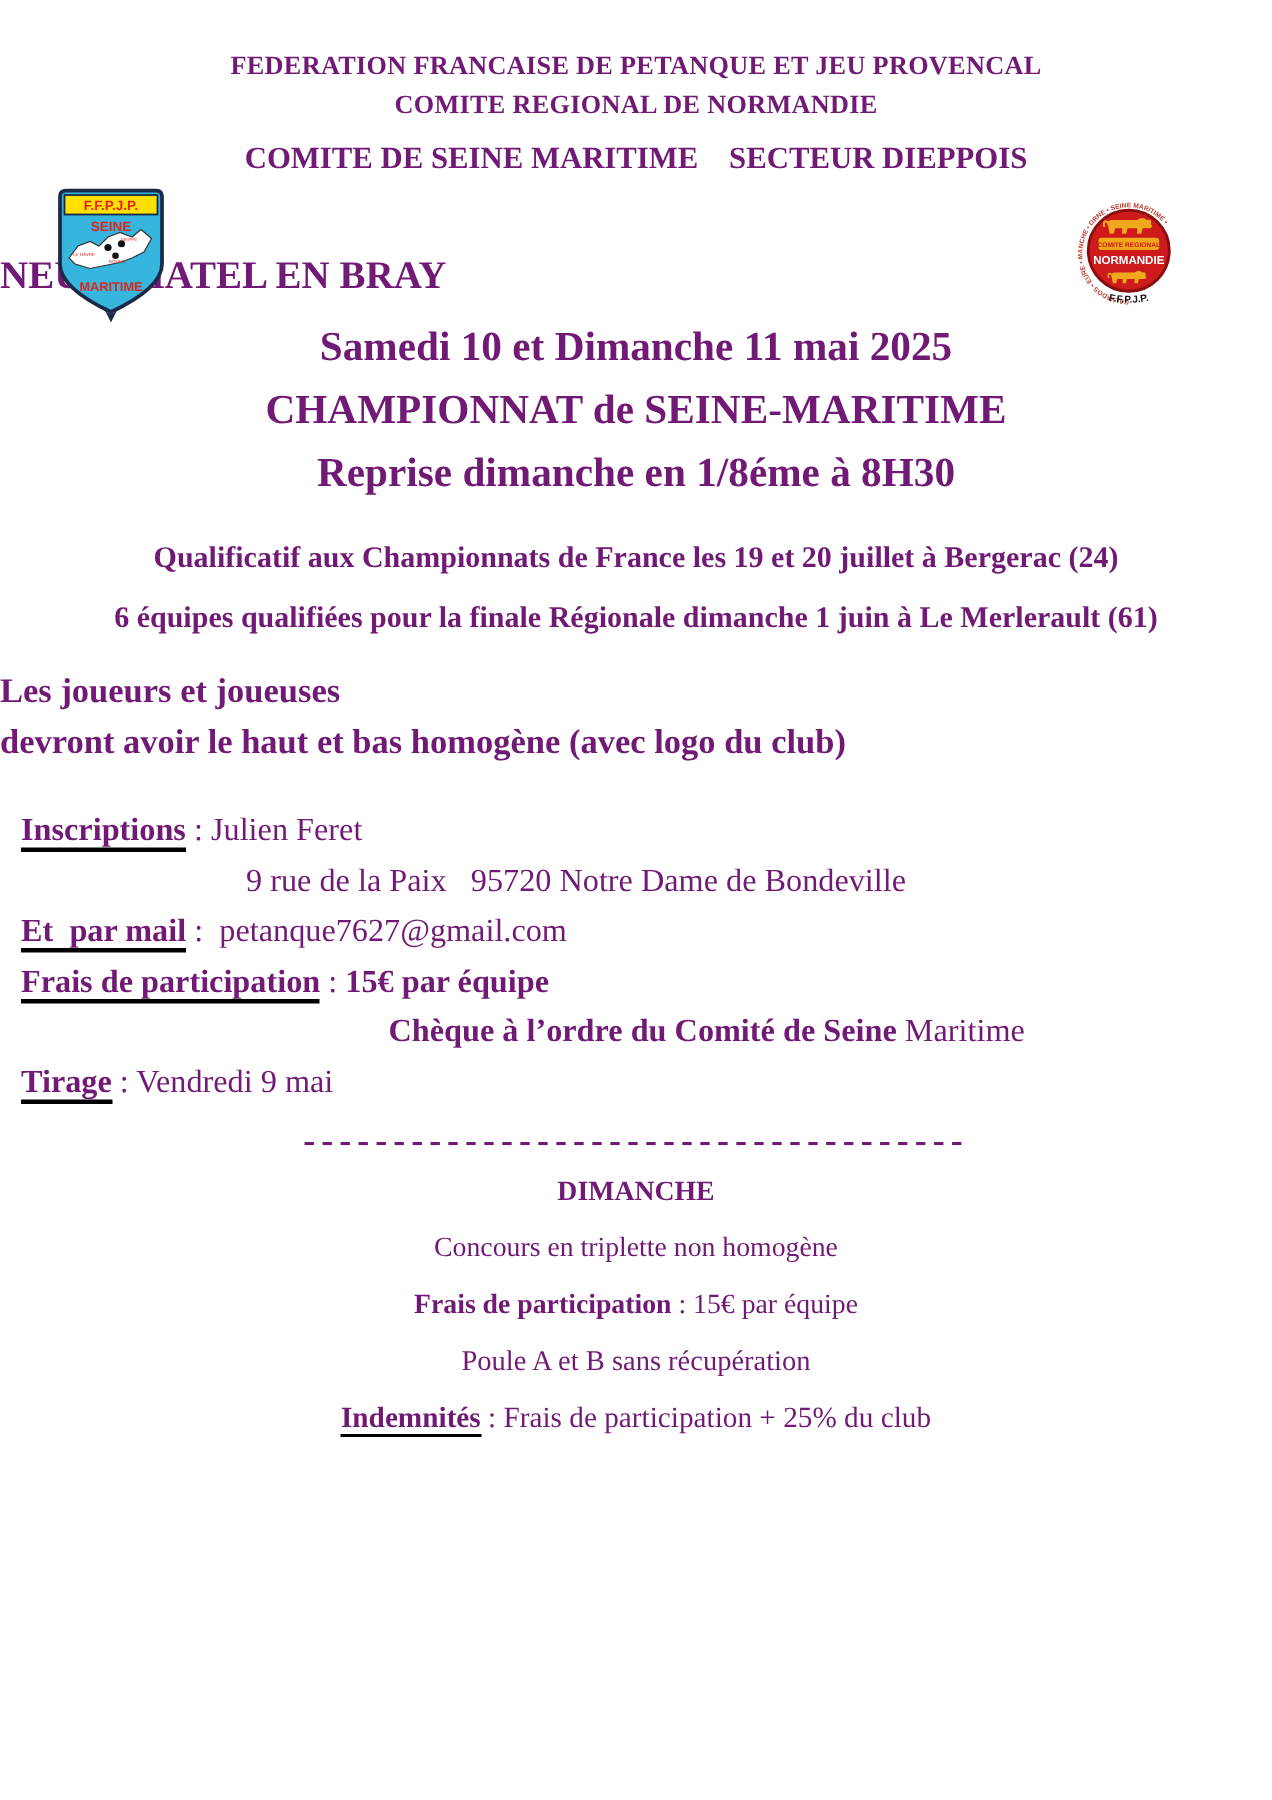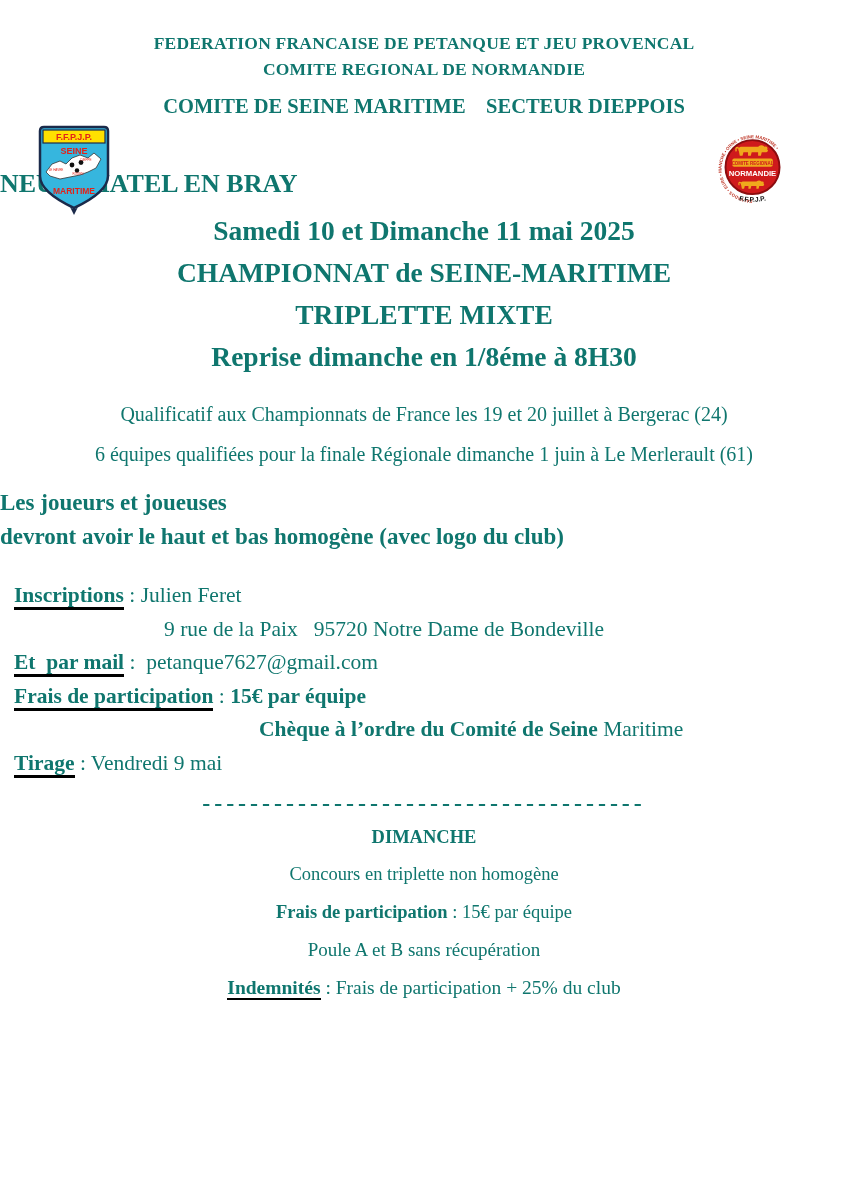--- a/index.html
+++ b/index.html
@@ -3,41 +3,41 @@
 <meta charset="utf-8">
 <style>
   * { margin: 0; padding: 0; box-sizing: border-box; }
   html, body { background: #ffffff; }
   .page {
     position: relative;
     width: 848px;
     height: 1200px;
     margin: 0 auto;
     background: #ffffff;
-    color: #0f766e;
+    color: #701a75;
     font-family: "Liberation Serif", "DejaVu Serif", serif;
     overflow: hidden;
   }
   [data-bind] { white-space: pre-wrap; }
 
   
   .header { padding-top: 30px; text-align: center; }
   .h-line { font-weight: bold; font-size: 17.5px; line-height: 26px; letter-spacing: 0.2px; }
   .h-line3 { margin-top: 10px; font-weight: bold; font-size: 20.5px; line-height: 28px; }
 
   
   .logo-left  { position: absolute; left: 36px;  top: 124px; width: 76px; height: 95px; }
   .logo-right { position: absolute; left: 712px; top: 128px; width: 82px; height: 86px; }
 
   
   .city { margin-top: 46px; text-align: left; font-weight: bold; font-size: 26px; line-height: 36px; }
   .big-block { margin-top: 8px; text-align: center; font-weight: bold; font-size: 27.5px; }
   .big-block .big-line { line-height: 42px; }
 
-  .qual-block { margin-top: 16px; text-align: center; font-size: 20px; }
+  .qual-block { margin-top: 16px; text-align: center; font-size: 20px; font-weight: bold; }
   .qual-block .qual-line { line-height: 40px; }
 
   .dress-block { margin-top: 12px; text-align: left; font-weight: bold; font-size: 23px; }
   .dress-block .dress-line { line-height: 34px; }
 
   
   .details { margin-top: 25px; padding-left: 14px; font-size: 21.5px; text-align: left; }
   .d-line { line-height: 33.5px; }
   .d-indent1 { padding-left: 150px; }
   .d-indent2 { padding-left: 245px; }
@@ -113,21 +113,20 @@
     <text font-size="7" font-weight="bold" fill="#111111" font-family="Liberation Sans, sans-serif">
       <textPath href="#arcBottom" startOffset="50%" text-anchor="middle" data-bind="logos.right.federation">F.F.P.J.P.</textPath>
     </text>
   </svg>
 
   <div class="city" data-bind="event.city">NEUFCHATEL EN BRAY</div>
 
   <div class="big-block">
     <div class="big-line" data-bind="event.dates">Samedi 10 et Dimanche 11 mai 2025</div>
     <div class="big-line" data-bind="event.championship">CHAMPIONNAT de SEINE-MARITIME</div>
-    <div class="big-line" data-bind="event.category">TRIPLETTE MIXTE</div>
     <div class="big-line" data-bind="event.reprise">Reprise dimanche en 1/8éme à 8H30</div>
   </div>
 
   <div class="qual-block">
     <div class="qual-line" data-bind="qualification.line1">Qualificatif aux Championnats de France les 19 et 20 juillet à Bergerac (24)</div>
     <div class="qual-line" data-bind="qualification.line2">6 équipes qualifiées pour la finale Régionale dimanche 1 juin à Le Merlerault (61)</div>
   </div>
 
   <div class="dress-block">
     <div class="dress-line" data-bind="dress_code.line1">Les joueurs et joueuses</div>

